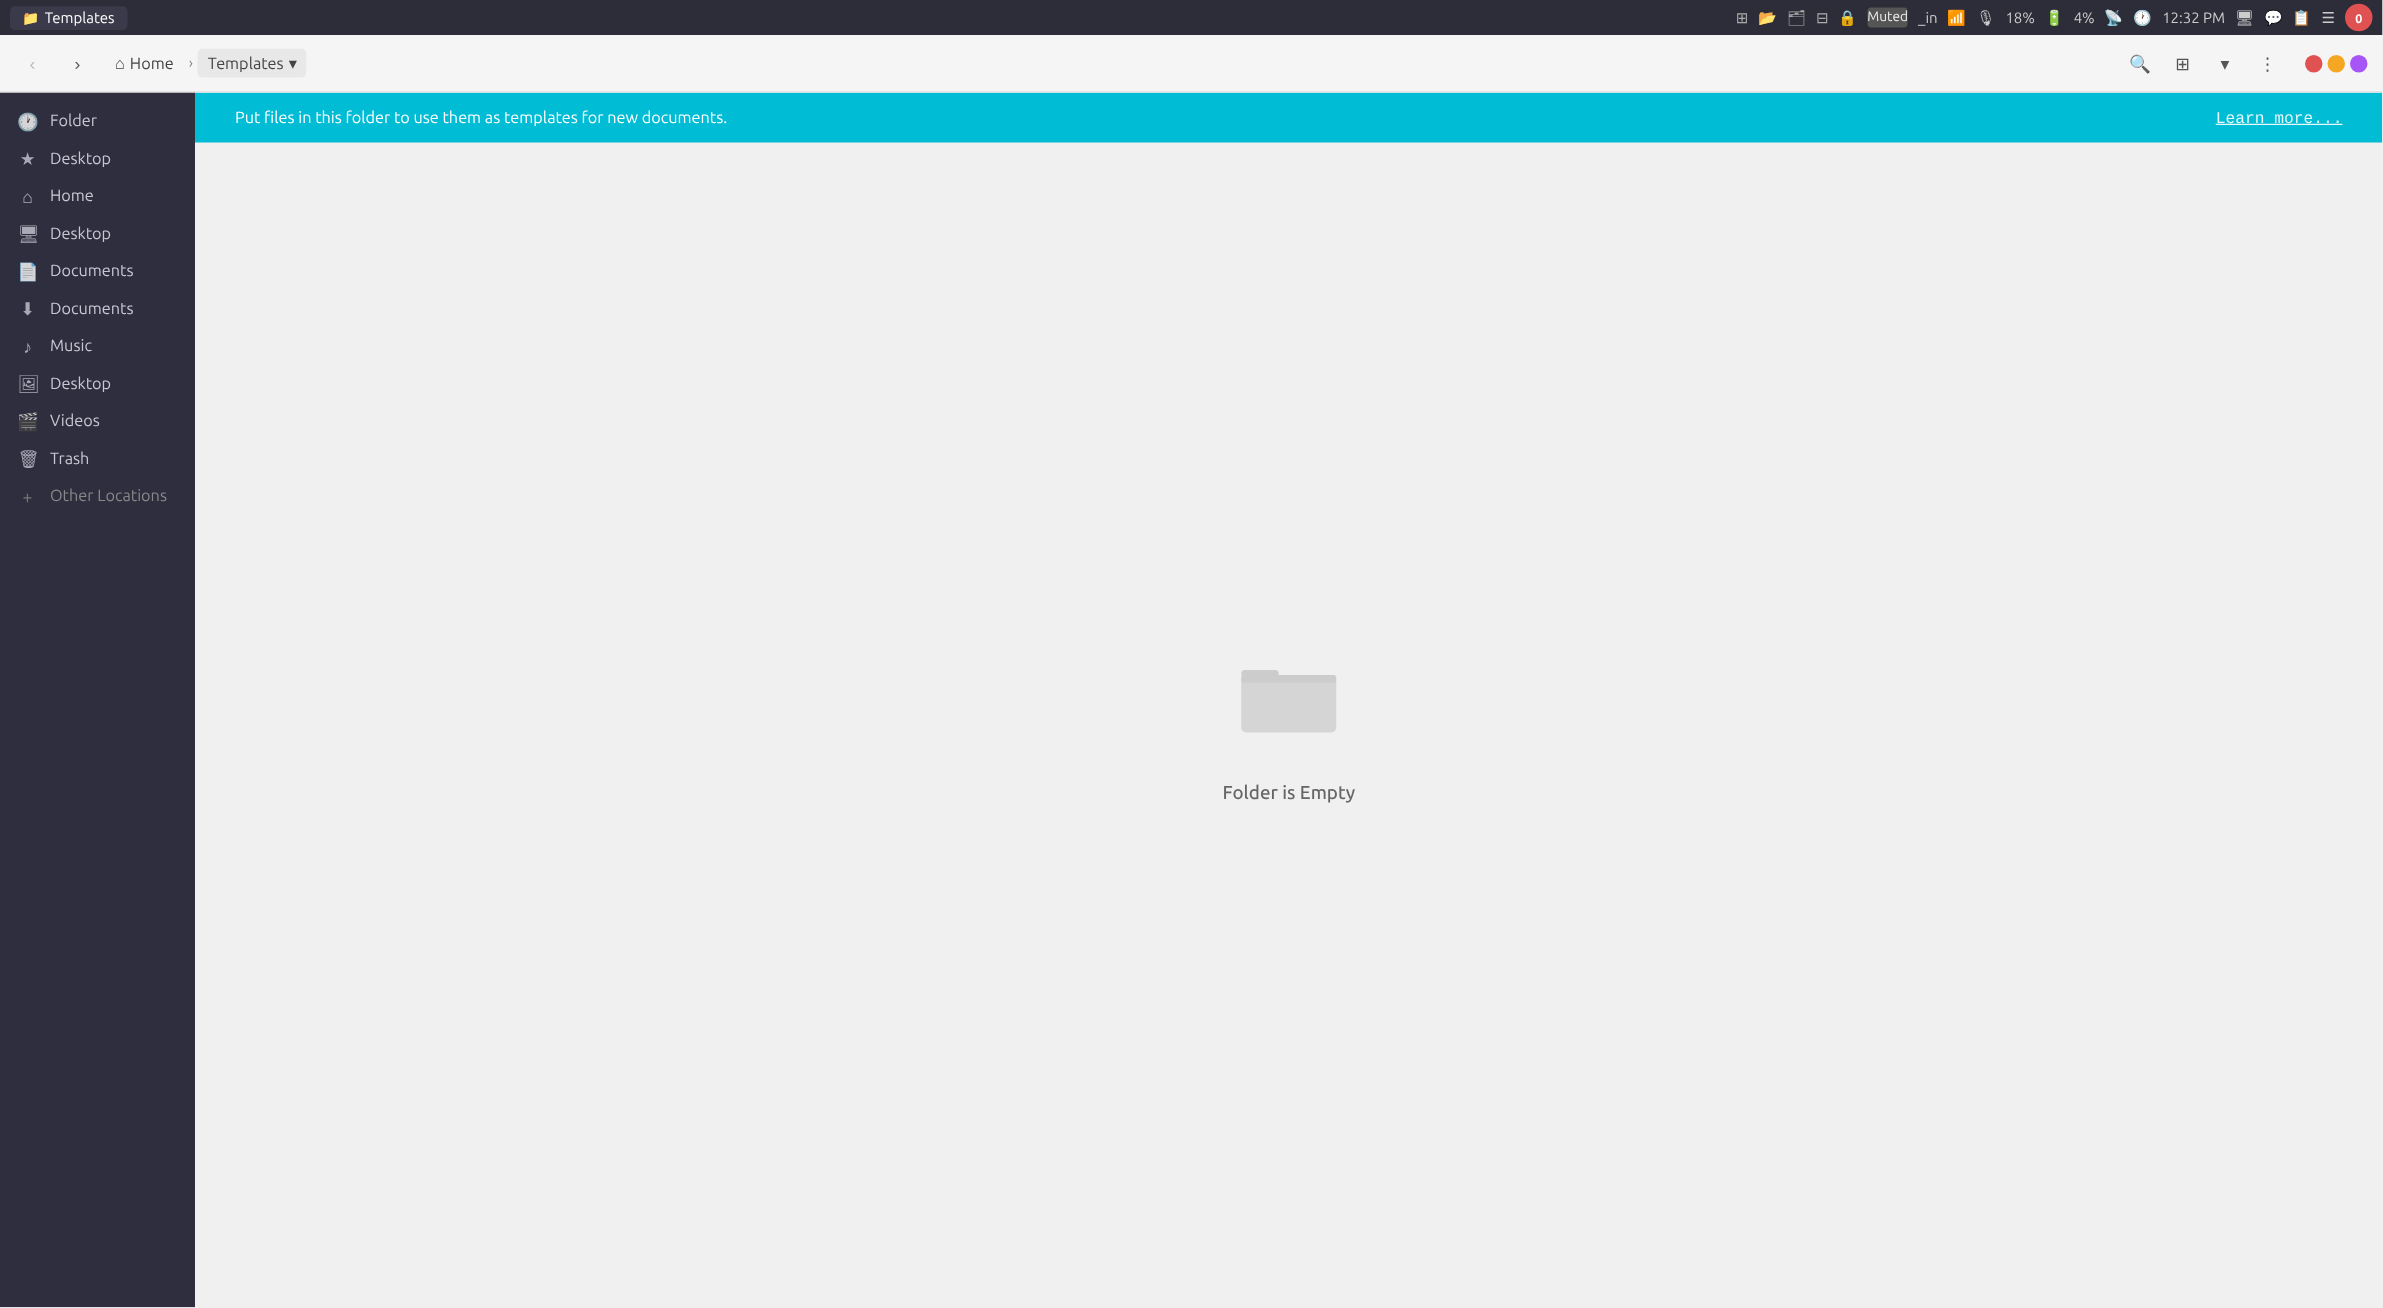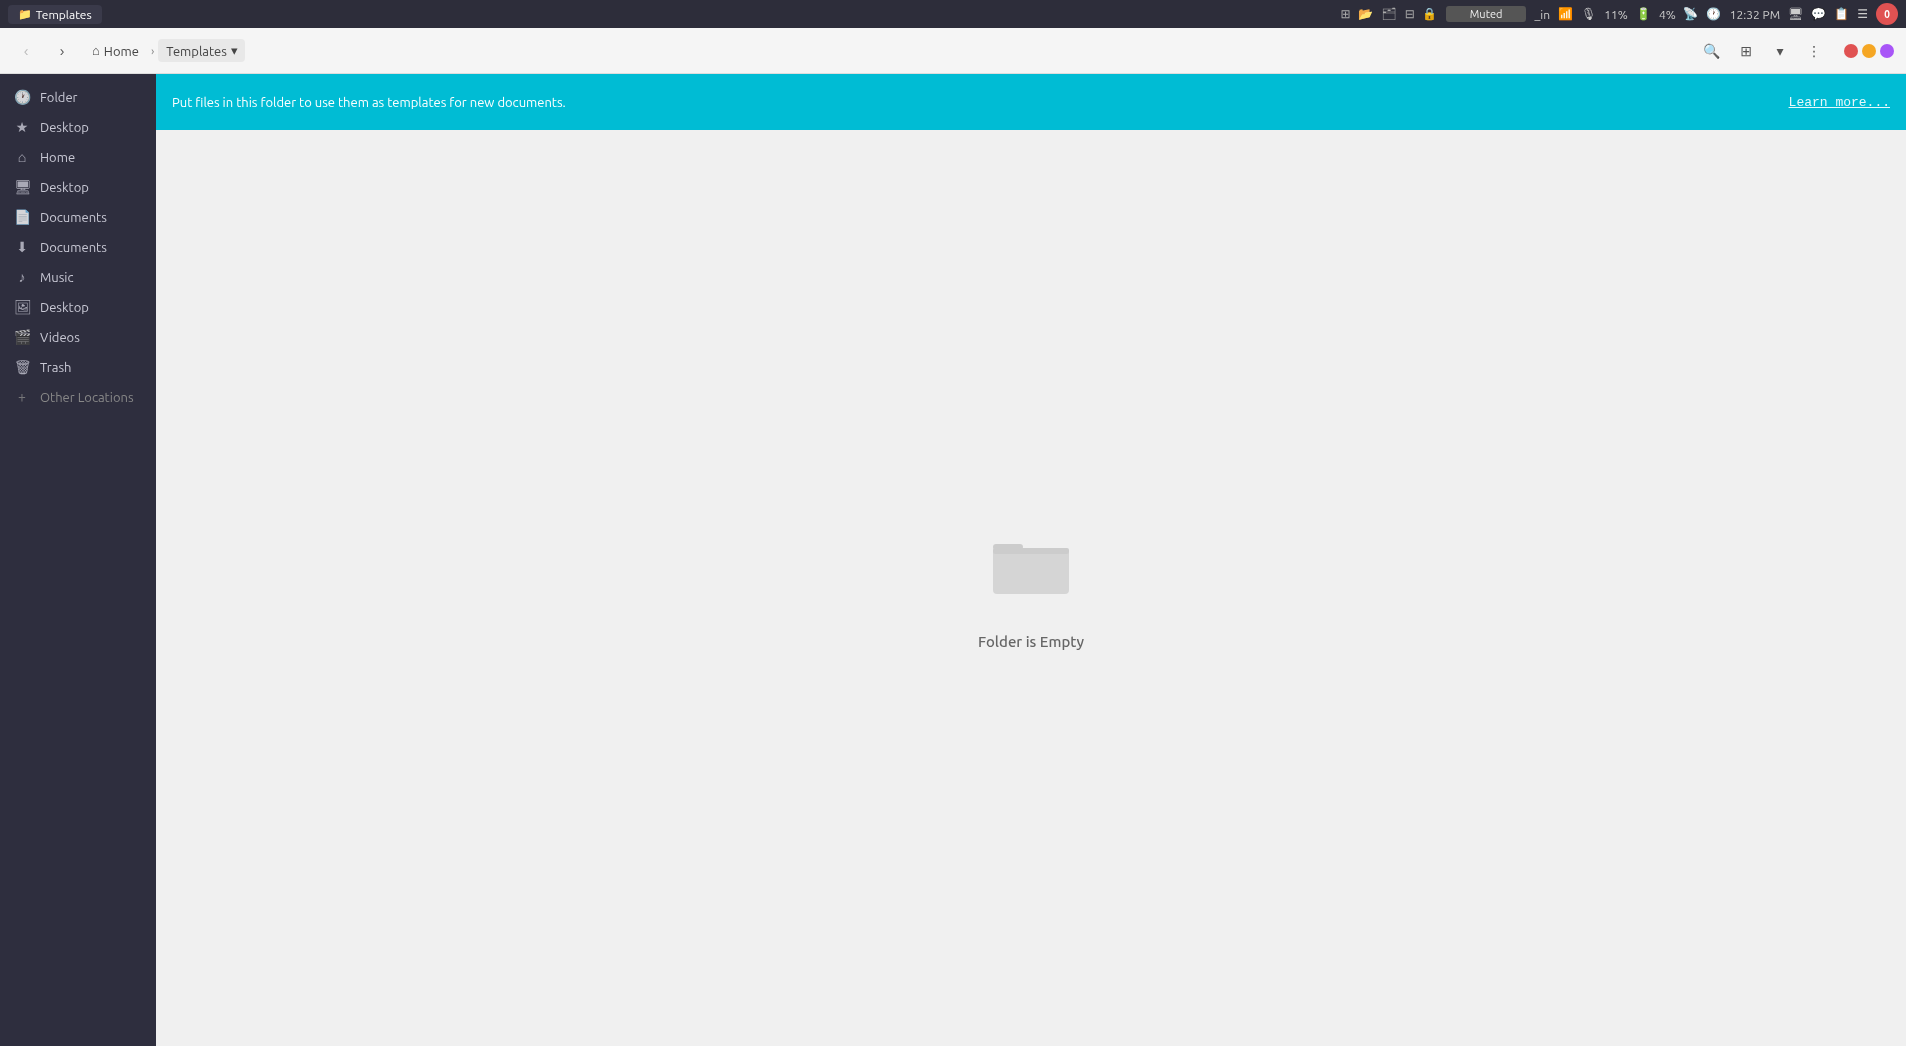--- a/index.html
+++ b/index.html
@@ -16,21 +16,21 @@
       flex-shrink: 0;
     }
     .system-bar-left { display: flex; align-items: center; gap: 6px; }
     .system-bar-right { display: flex; align-items: center; gap: 8px; color: #ccc; font-size: 12px; }
     .app-title-bar {
       display: flex; align-items: center; gap: 4px;
       background: #3a3a4a; padding: 3px 10px; border-radius: 4px;
       color: #fff; font-size: 12px;
     }
     .sysbar-icon { color: #aaa; font-size: 12px; }
-    .status-muted { background: #555; padding: 2px 24px; border-radius: 3px; font-size: 11px; color: #eee; }
+    .status-muted { background: #555; padding: 2px 0; border-radius: 3px; font-size: 11px; color: #eee; }
     .app-btn {
       width: 22px; height: 22px; border-radius: 50%;
       display: flex; align-items: center; justify-content: center;
       font-size: 10px; cursor: pointer;
     }
     .app-btn-red { background: #e05252; color: white; font-weight: bold; }
 
     
     .file-manager { display: flex; flex-direction: column; flex: 1; overflow: hidden; }
 
@@ -102,25 +102,25 @@
 
     
     .content {
       flex: 1;
       background: #f0f0f0;
       display: flex;
       flex-direction: column;
       overflow: hidden;
     }
     .info-banner {
-      height: 56px;
+      height: 40px;
       background: #00bcd4;
       display: flex;
       align-items: center;
-      padding: 0 16px;
+      padding: 0 32px;
       justify-content: space-between;
       flex-shrink: 0;
     }
     .info-banner-text { color: #fff; font-size: 13px; }
     .info-banner-link { color: #fff; font-size: 13px; text-decoration: underline; cursor: pointer; opacity: 0.9; font-family: Liberation Mono, monospace; }
     .empty-folder-area {
       flex: 1;
       display: flex;
       flex-direction: column;
       align-items: center;
@@ -149,21 +149,21 @@
   <div class="system-bar-right">
     <span class="sysbar-icon">⊞</span>
     <span class="sysbar-icon">📂</span>
     <span class="sysbar-icon">🗂</span>
     <span class="sysbar-icon">⊟</span>
     <span class="sysbar-icon">🔒</span>
     <span class="status-muted">Muted</span>
     <span>_in</span>
     <span>📶</span>
     <span>🎙</span>
-    <span>11%</span>
+    <span>18%</span>
     <span>🔋</span>
     <span>4%</span>
     <span>📡</span>
     <span>🕐</span>
     <span>12:32 PM</span>
     <span>🖥</span>
     <span>💬</span>
     <span>📋</span>
     <span>☰</span>
     <div class="app-btn app-btn-red">

